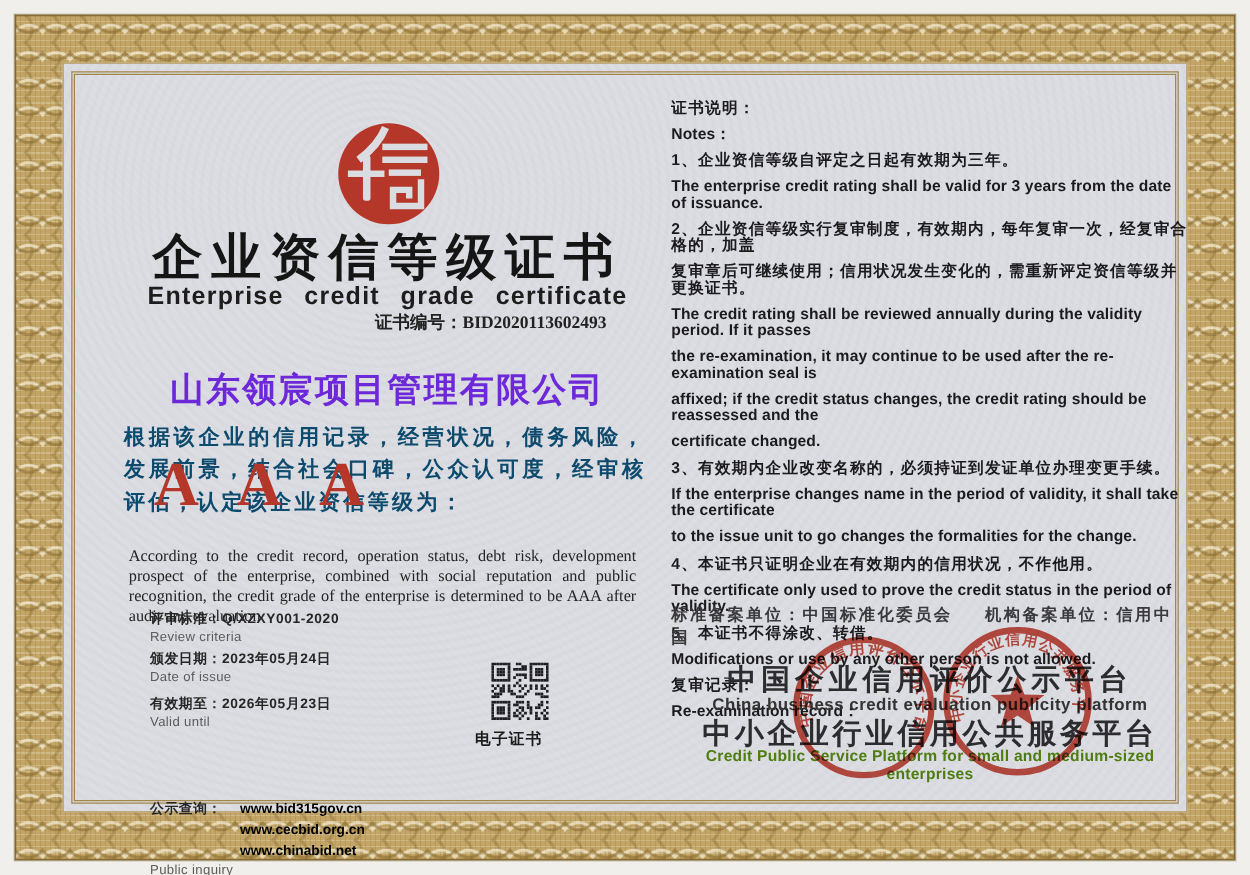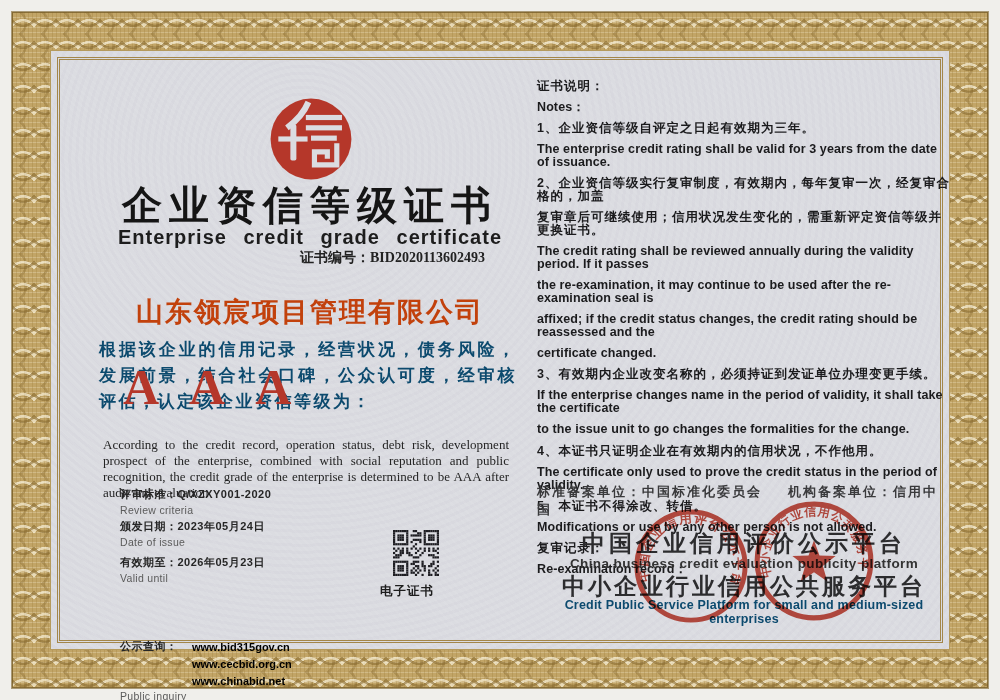--- a/index.html
+++ b/index.html
@@ -32,21 +32,21 @@
   
   .abs{position:absolute;}
   .logo{left:268px;top:96px;width:86px;height:86px;}
   .title-zh{left:85px;top:178px;width:450px;text-align:center;font-size:40px;font-weight:bold;
     letter-spacing:7px;color:#151515;}
   .title-en{left:85px;top:226px;width:450px;text-align:center;font-size:20px;font-weight:bold;
     letter-spacing:1px;word-spacing:10px;color:#1d1d1d;}
   .certno{left:300px;top:249px;width:240px;font-size:14px;font-weight:bold;color:#222;}
   .certno .val{font-family:"Liberation Serif",serif;}
   .company{left:85px;top:294px;width:450px;text-align:center;font-size:27px;font-weight:bold;
-    letter-spacing:2px;color:#c2410c;}
+    letter-spacing:2px;color:#6d28d9;}
   .stmt-zh{left:99px;top:337px;width:418px;font-size:17px;font-weight:600;letter-spacing:2.5px;
     line-height:26px;text-align:justify;color:#0c4a6e;}
   .grade{left:95px;top:358px;width:430px;text-align:left;padding-left:28px;box-sizing:border-box;
     font-family:"Liberation Serif",serif;font-size:50px;font-weight:bold;letter-spacing:30px;color:#b5372a;}
   .stmt-en{left:103px;top:437px;width:406px;font-family:"Liberation Serif",serif;font-size:13px;
     line-height:16px;color:#242424;text-align:justify;}
   .meta{left:120px;width:330px;}
   .meta .row{font-size:11px;font-weight:bold;color:#262626;letter-spacing:0.5px;}
   .meta .sub{font-size:10.5px;color:#5b5b5b;margin-top:2px;font-weight:normal;letter-spacing:0.3px;}
   .m1{top:487px;} .m2{top:519px;} .m3{top:555px;} .m4{top:591px;margin-top:48px;}
@@ -60,21 +60,21 @@
   .notes{left:537px;top:80px;width:414px;}
   .notes p{margin:0 0 8.2px;font-size:12.5px;line-height:12.9px;color:#1b1b1d;}
   .notes p.zh{font-weight:600;letter-spacing:1px;}
   .notes p.en{font-weight:700;letter-spacing:0.1px;}
   .filing{left:537px;top:483px;width:414px;font-size:13px;font-weight:600;letter-spacing:2px;color:#3a3a3c;}
   .filing span{margin-right:26px;}
   .plat{left:532px;width:424px;text-align:center;color:#2c2c2e;}
   .p1zh{top:528px;font-size:23px;font-weight:600;letter-spacing:4px;}
   .p1en{top:556px;font-size:13.5px;font-weight:600;letter-spacing:0.4px;color:#333;}
   .p2zh{top:571px;font-size:23px;font-weight:600;letter-spacing:3px;}
-  .p2en{top:598px;font-size:12.5px;font-weight:bold;letter-spacing:0.2px;color:#0c4a6e;}
+  .p2en{top:598px;font-size:12.5px;font-weight:bold;letter-spacing:0.2px;color:#4d7c0f;}
 
   .seal{position:absolute;opacity:0.88;mix-blend-mode:multiply;}
   .seal-left{left:632px;top:507px;width:118px;height:118px;}
   .seal-right{left:752px;top:499px;width:124px;height:124px;}
 </style>
 </head>
 <body>
 
 <div class="cert">
   <div class="band"></div>

